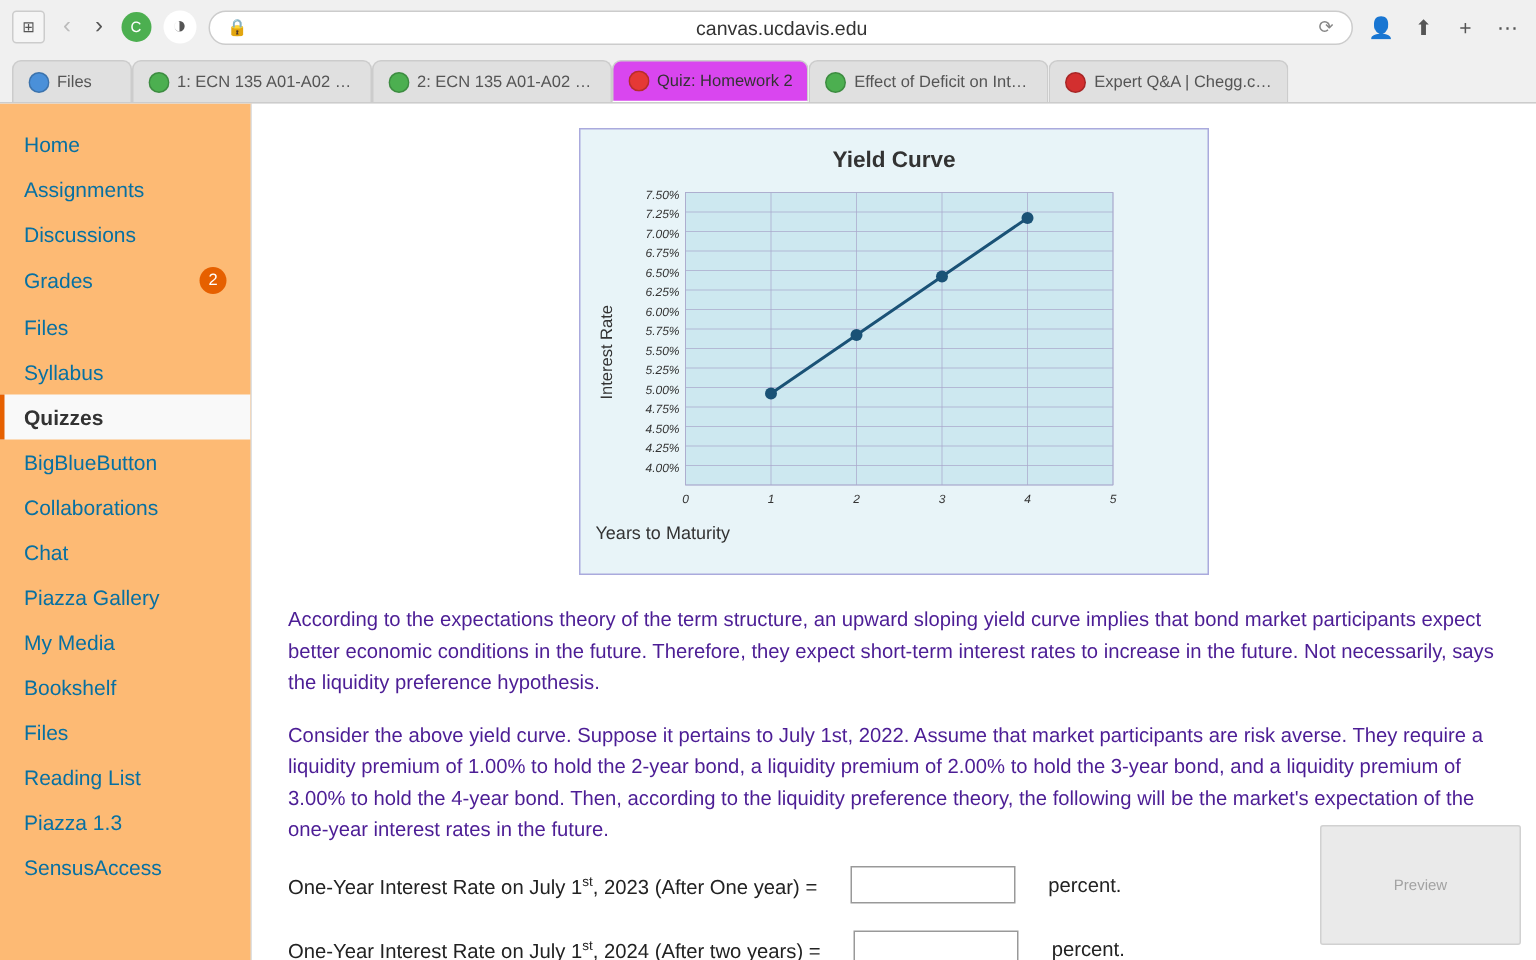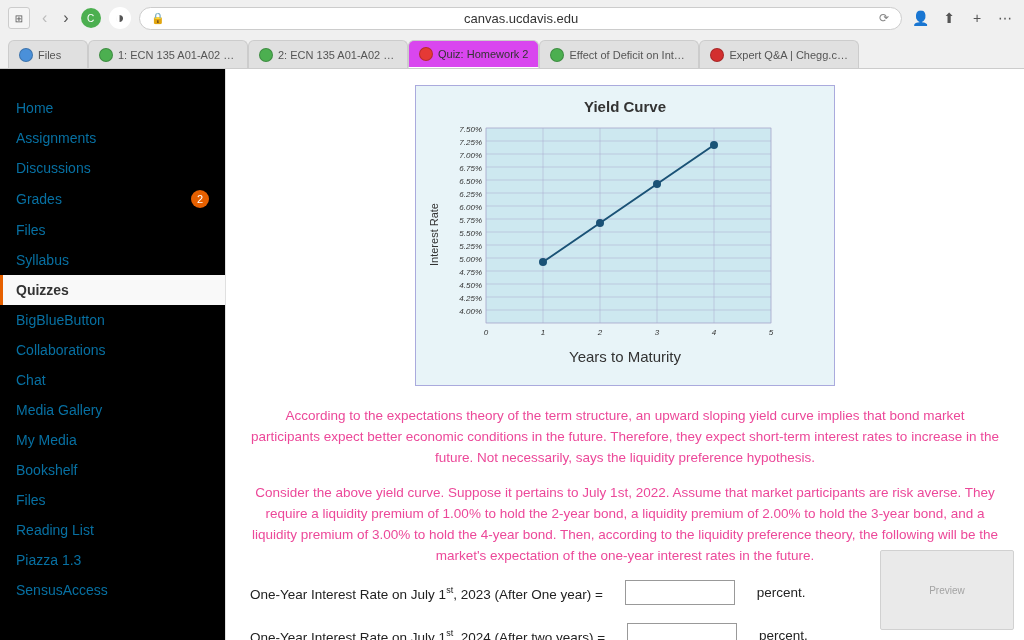--- a/index.html
+++ b/index.html
@@ -41,22 +41,22 @@
     }
     .tab.active { background: #d946ef; color: #333; border-bottom: 1px solid #fff; z-index: 1; }
     .tab-icon { width: 14px; height: 14px; border-radius: 50%; flex-shrink: 0; }
     .tab-label { overflow: hidden; text-overflow: ellipsis; white-space: nowrap; font-size: 11px; }
 
     
     .main-layout { display: flex; flex: 1; overflow: hidden; }
 
     
     .sidebar {
-      width: 226px; background: #000000; border-right: 1px solid #e0e0e0;
-      display: flex; flex-direction: column; flex-shrink: 0; overflow-y: auto; padding: 24px 0;
+      width: 168px; background: #fdba74; border-right: 1px solid #e0e0e0;
+      display: flex; flex-direction: column; flex-shrink: 0; overflow-y: auto; padding: 12px 0;
     }
     .sidebar-item {
       display: flex; align-items: center; padding: 7px 16px; font-size: 14px; color: #0770a2;
       cursor: pointer; gap: 6px; position: relative;
     }
     .sidebar-item.active {
       font-weight: bold; color: #333; border-left: 3px solid #e66000;
       padding-left: 13px; background: #f9f9f9;
     }
     .sidebar-item .badge {
@@ -72,24 +72,24 @@
       border: 1px solid #aad; background: #e8f4f8; margin: 0 auto 20px auto;
       width: 420px; padding: 12px 10px 20px 10px; position: relative;
     }
     .chart-title { text-align: center; font-weight: bold; font-size: 15px; margin-bottom: 8px; color: #333; }
     .chart-inner { display: flex; gap: 0; }
     .y-axis-label {
       writing-mode: vertical-rl; transform: rotate(180deg); font-size: 11px; color: #333;
       display: flex; align-items: center; justify-content: center; width: 16px; margin-right: 4px;
     }
     .chart-svg-wrap { flex: 1; font-style: italic; }
-    .x-axis-label { text-align: center; font-size: 15px; color: #333; margin-top: 2px; }
-
-    
-    .text-block { font-size: 13.5px; color: #ec4899; line-height: 1.55; margin-bottom: 14px; text-align: center; }
+    .x-axis-label { text-align: left; font-size: 12px; color: #333; margin-top: 2px; }
+
+    
+    .text-block { font-size: 13.5px; color: #4c1d95; line-height: 1.55; margin-bottom: 14px; }
 
     
     .answer-row { display: flex; align-items: center; margin-bottom: 18px; font-size: 13.5px; color: #222; flex-wrap: wrap; gap: 22px; }
     .answer-input {
       border: 1px solid #999; padding: 4px 6px; width: 110px; font-size: 13px;
       background: #fff; outline: none;
     }
 
     
     .thumbnail {
@@ -179,21 +179,21 @@
       <div class="sidebar-item">
         <span>BigBlueButton</span>
       </div>
       <div class="sidebar-item">
         <span>Collaborations</span>
       </div>
       <div class="sidebar-item">
         <span>Chat</span>
       </div>
       <div class="sidebar-item">
-        <span>Media Gallery</span>
+        <span>Piazza Gallery</span>
       </div>
       <div class="sidebar-item">
         <span>My Media</span>
       </div>
       <div class="sidebar-item">
         <span>Bookshelf</span>
       </div>
       <div class="sidebar-item">
         <span>Files</span>
       </div>

